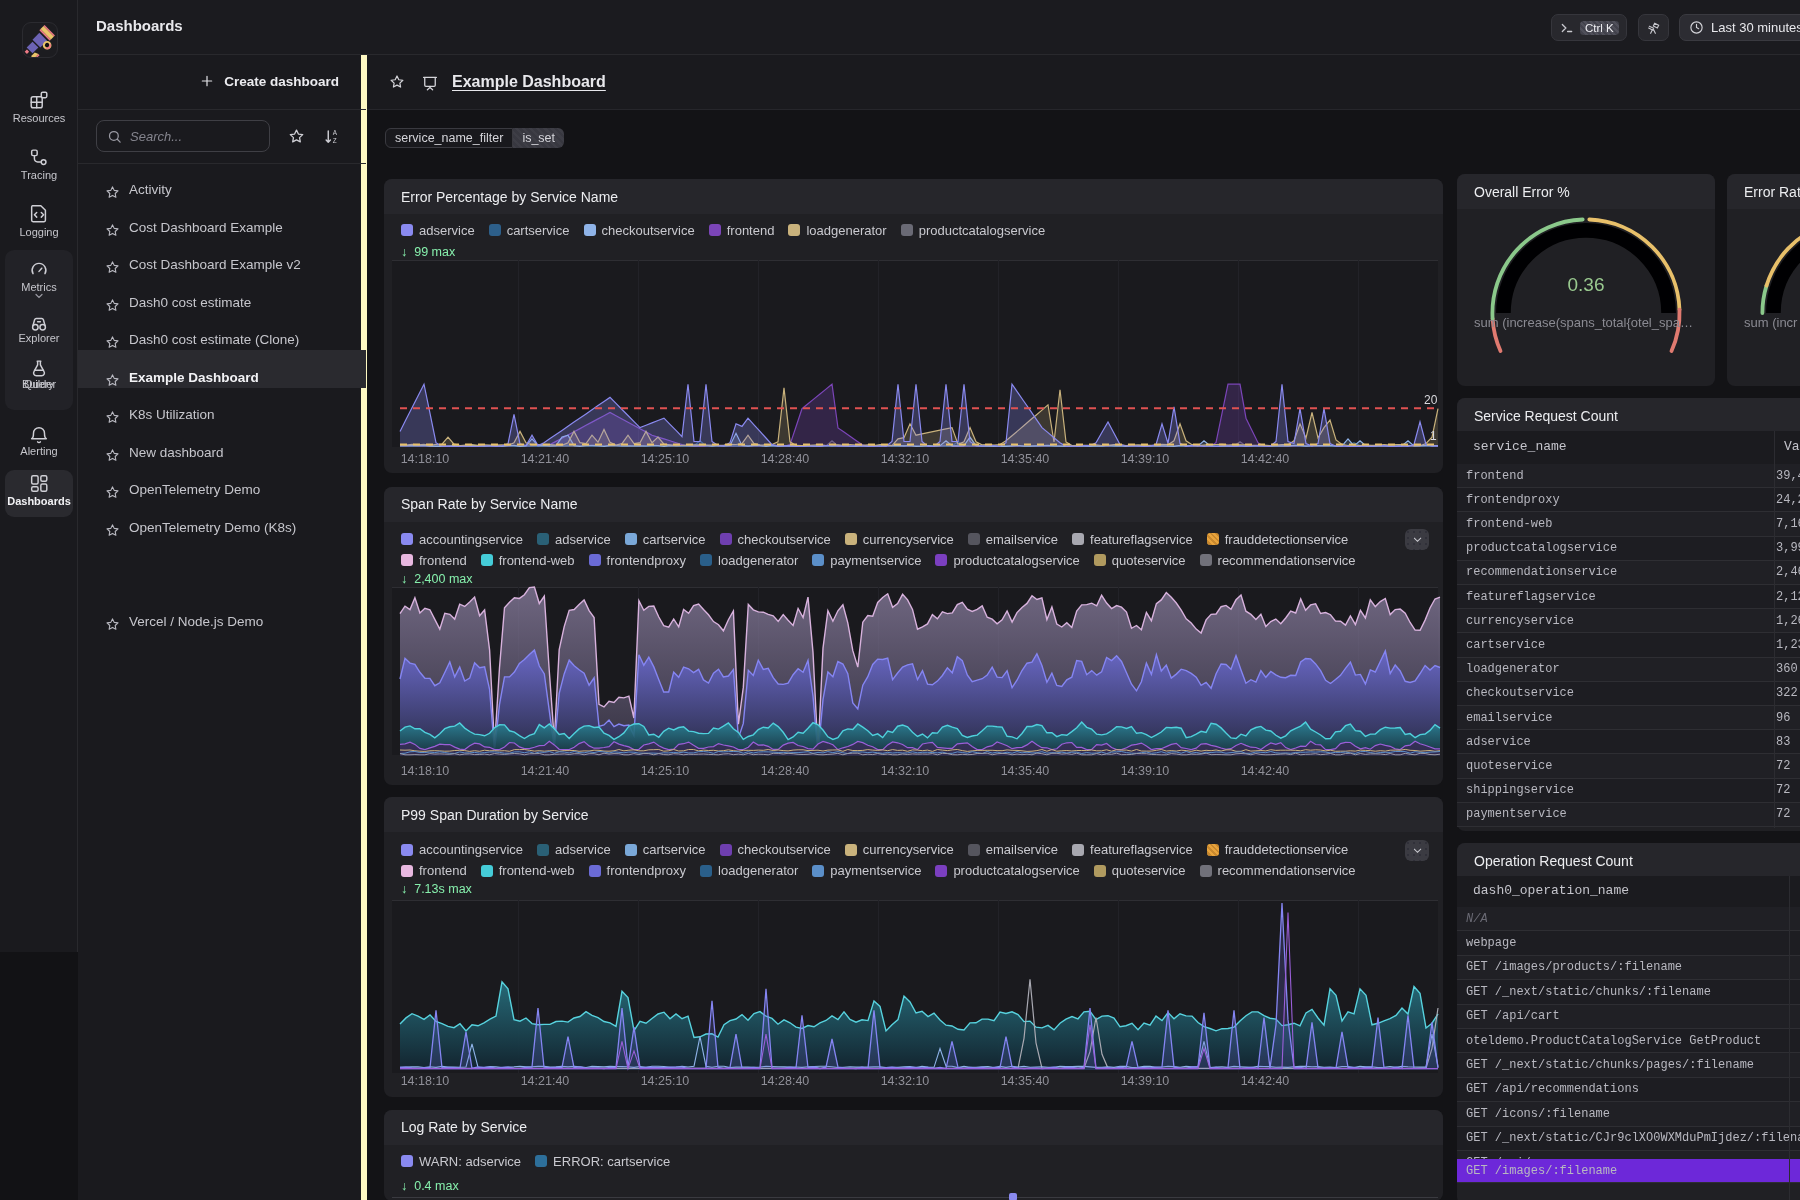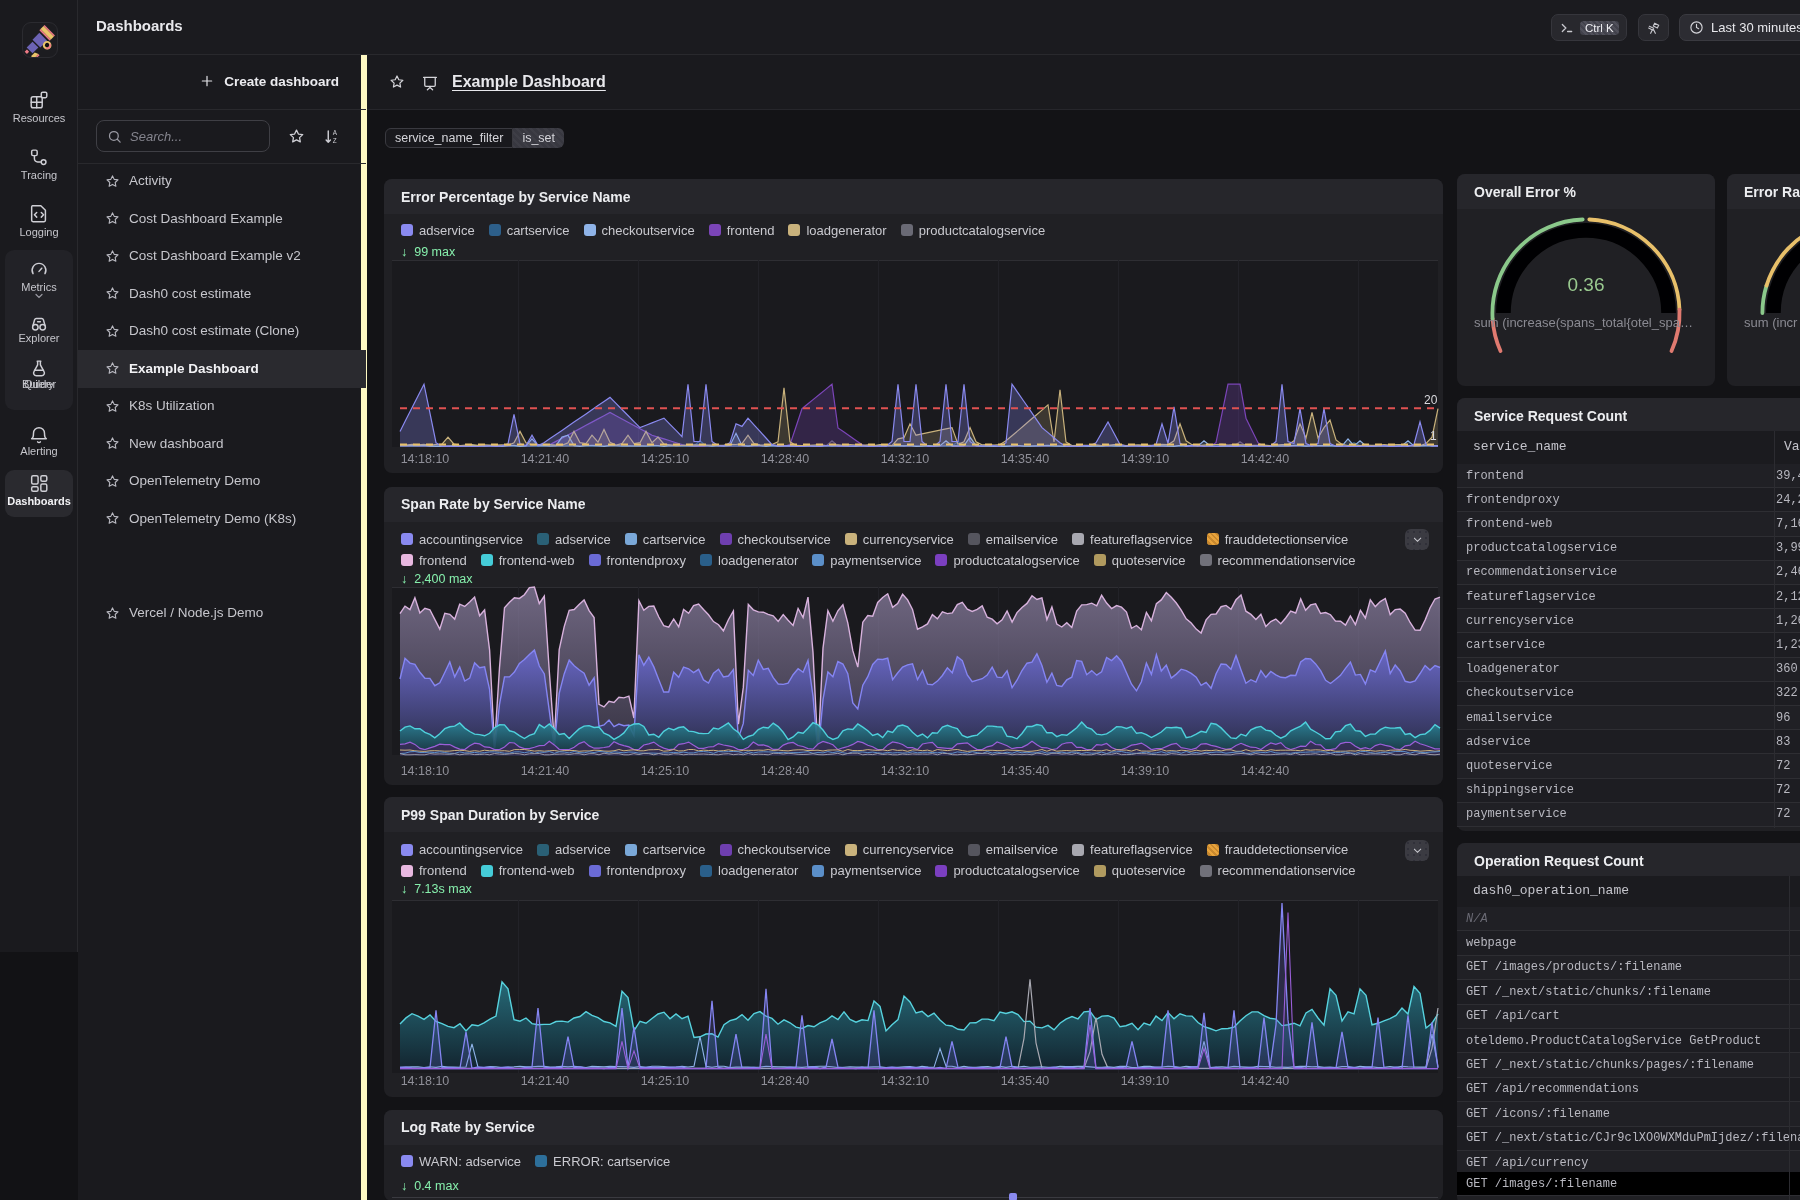--- a/index.html
+++ b/index.html
@@ -1,27 +1,27 @@
 <!DOCTYPE html>
 <html><head><meta charset="utf-8"><style>
 *{margin:0;padding:0;box-sizing:border-box}
 html,body{width:1800px;height:1200px;overflow:hidden;background:#121215;font-family:"Liberation Sans",sans-serif;color:#e8e8ec}
 #topbar{position:absolute;left:0;top:0;width:1800px;height:55px;background:#1b1b1f;border-bottom:1px solid #29292d}
 #side1{position:absolute;left:0;top:0;width:78px;height:952px;background:#1a1a1e;border-right:1px solid #29292d}
 #side2{position:absolute;left:78px;top:55px;width:289px;height:1145px;background:#1a1a1e;border-right:6px solid #fef9c3}
 #main{position:absolute;left:367px;top:55px;width:1433px;height:1145px;background:#131316}
 .panel{position:absolute;background:#202024;border-radius:8px}
-.phead{position:absolute;left:0;top:0;right:0;height:35px;background:#26262b;border-radius:8px 8px 0 0;display:flex;align-items:center;padding-left:17px;font-size:14px;font-weight:700;color:#ecedf0}
+.phead{position:absolute;left:0;top:0;right:0;height:35px;background:#26262b;border-radius:8px 8px 0 0;display:flex;align-items:center;padding-left:17px;font-size:14px;font-weight:400;color:#ecedf0}
 .li{display:inline-flex;align-items:center;margin-right:14px;font-size:13px;color:#c9c9cf;white-space:nowrap}
 .sw{width:12px;height:12px;border-radius:3px;display:inline-block;margin-right:6px}
 .maxl{position:absolute;font-size:12.5px;color:#86efac}
 .xl{position:absolute;width:80px;text-align:center;font-size:12.5px;color:#8f8f98}
 .plot{position:absolute;background:#1a1a1e}
 .navlab{position:absolute;width:78px;text-align:center;font-size:11px;color:#c6c6cc}
-.lrow{position:absolute;left:0;width:288px;display:flex;align-items:center;color:#c6c6cc;font-size:13.5px;font-weight:500}
+.lrow{position:absolute;left:0;width:288px;display:flex;align-items:flex-end;color:#c6c6cc;font-size:13.5px;font-weight:500}
 .lrow .st{margin-left:27px;margin-right:9px;flex:0 0 auto;display:flex}
 .trow{position:absolute;left:0;width:100%;font-family:"Liberation Mono",monospace;font-size:12px;color:#b8b8c0;border-bottom:1px solid #2e2e33}
 .tc1{position:absolute;left:9px;top:50%;transform:translateY(-50%);white-space:nowrap}
 .tc2{position:absolute;top:50%;transform:translateY(-50%);white-space:nowrap}
 .chev{position:absolute;width:24px;height:21px;background-color:#3b3b42;background-image:radial-gradient(circle,#303039 1px,transparent 1.2px);background-size:6px 6px;border-radius:6px;color:#e8e8ec;display:flex;align-items:center;justify-content:center}
 .lgrow{position:absolute;white-space:nowrap;overflow:hidden}
 </style></head><body>
 <div id="topbar">
     <div style="position:absolute;left:96px;top:17px;font-size:15px;font-weight:700">Dashboards</div>
     <div style="position:absolute;left:1551px;top:14px;width:76px;height:27px;background:#28282d;border:1px solid #36363c;border-radius:7px;display:flex;align-items:center;padding-left:8px">
@@ -516,16 +516,16 @@
     </div>
     <div class="trow" style="top:195.2px;height:24.4px;background:#202025">
       <span class="tc1">GET /icons/:filename</span>
     </div>
     <div class="trow" style="top:219.6px;height:24.4px;background:#1d1d22">
       <span class="tc1">GET /_next/static/CJr9clXO0WXMduPmIjdez/:filename</span>
     </div>
     <div class="trow" style="top:244.0px;height:24.4px;background:#202025">
       <span class="tc1">GET /api/currency</span>
     </div>
-    <div class="trow" style="top:265px;height:24.4px;background:#000000">
+    <div class="trow" style="top:252px;height:24.4px;background:#6d28d9">
       <span class="tc1">GET /images/:filename</span>
     </div>
   </div>
 <div style="position:absolute;left:1789px;top:876px;width:1px;height:324px;background:#2c2c31"></div>
 </body></html>

